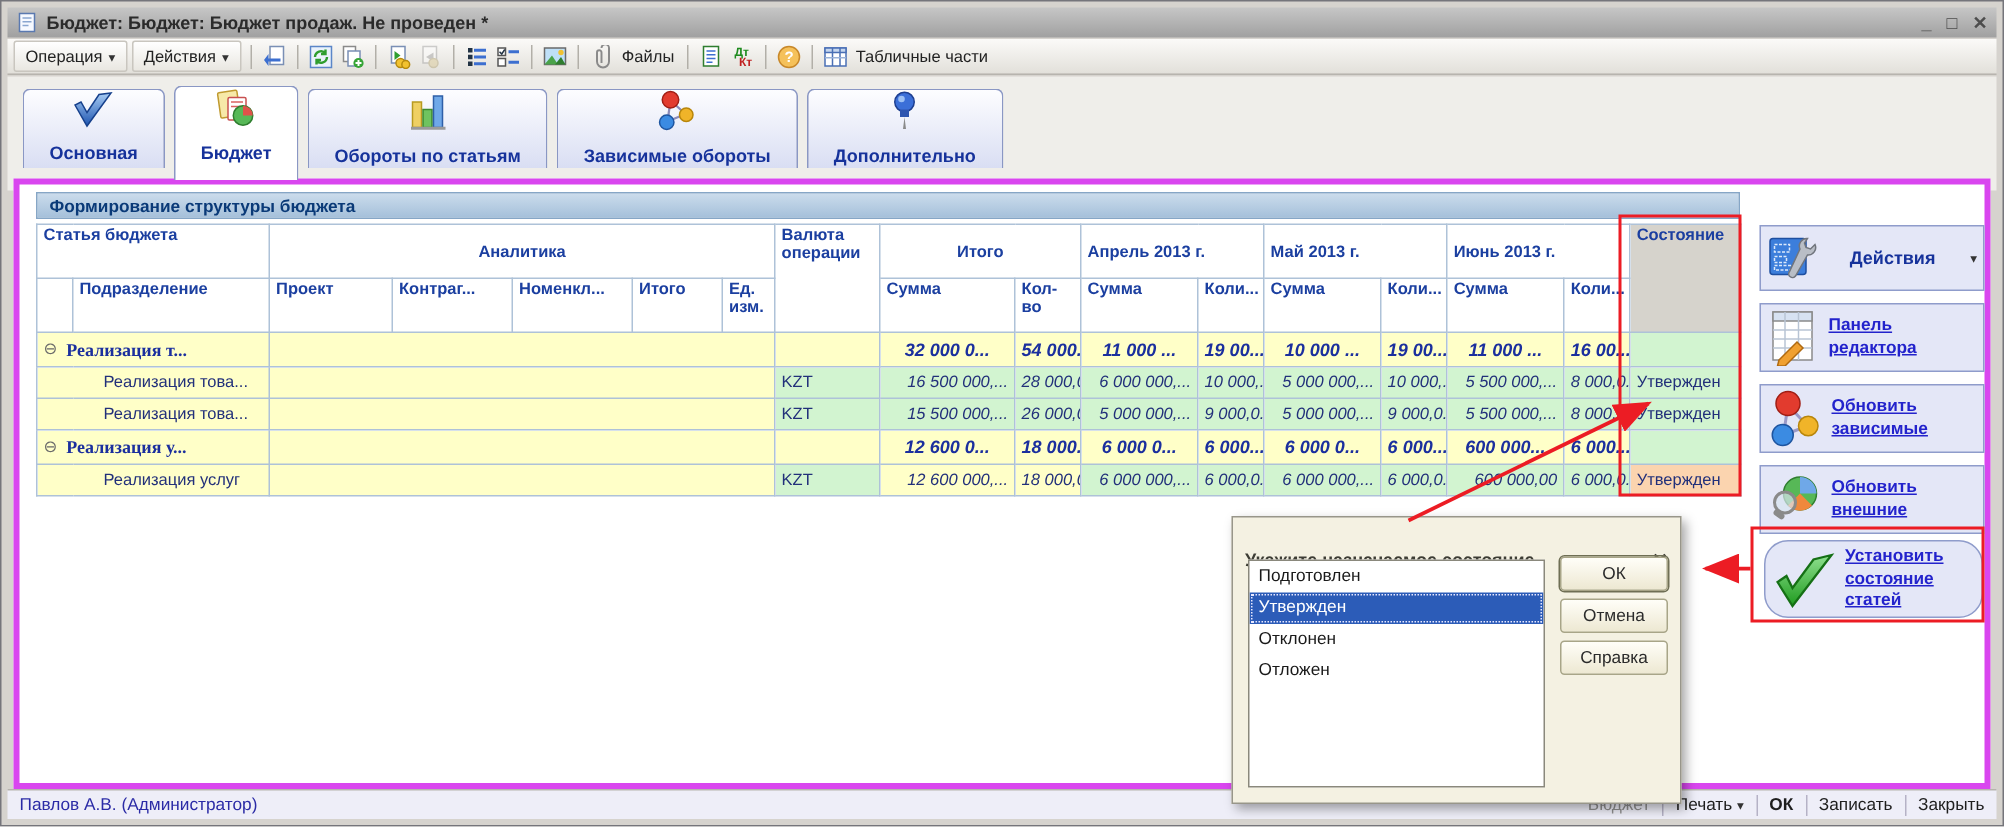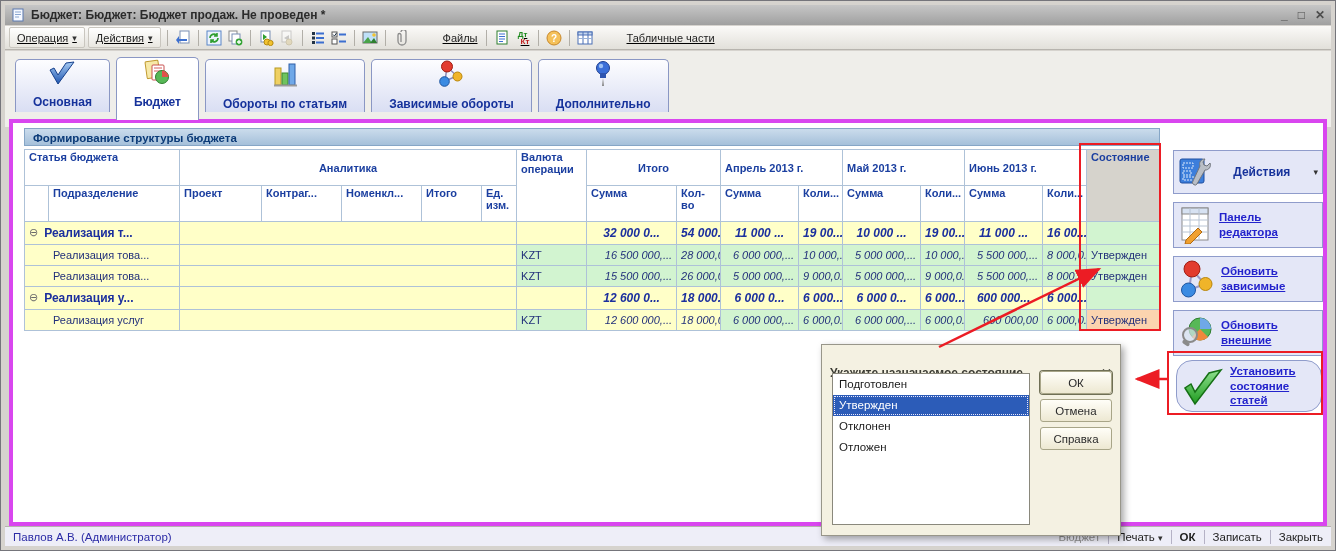--- a/index.html
+++ b/index.html
@@ -6,25 +6,25 @@
   body{width:1336px;height:551px;position:relative;font-family:"Liberation Sans",sans-serif;font-size:11px;background:#D6D3CE;overflow:hidden;}
   .win{position:absolute;inset:0;border:1px solid #75757B;background:#D6D3CE;}
 
   
   .titlebar{position:absolute;left:4px;right:4px;top:4px;height:20px;background:linear-gradient(#C6C6C6,#A0A0A0);display:flex;align-items:center;gap:6px;padding:0 6px;}
   .titlebar .ttext{flex:1;font-weight:bold;font-size:12px;color:#2B2B2B;white-space:nowrap;overflow:hidden;}
   .wctl{display:flex;gap:10px;color:#4D4D4D;font-weight:bold;font-size:12px;}
   .wctl span{cursor:default;line-height:14px;}
 
   
-  .toolbar{position:absolute;left:4px;right:4px;top:25px;height:23px;background:linear-gradient(#FBFAF8,#E2E0DA);border-bottom:1px solid #B7B4AE;display:flex;align-items:center;gap:3px;padding:0 4px;text-decoration:underline;}
+  .toolbar{position:absolute;left:4px;right:4px;top:25px;height:23px;background:linear-gradient(#FBFAF8,#E2E0DA);border-bottom:1px solid #B7B4AE;display:flex;align-items:center;gap:3px;padding:0 4px;}
   .tbtn{display:flex;align-items:center;gap:4px;border:1px solid #C9C6BF;border-radius:2px;background:linear-gradient(#FFFFFF,#E9E7E1);padding:1px 7px;height:17px;color:#222;}
   .tsep{width:1px;height:16px;background:#B2AFA8;margin:0 3px;}
   .ticon{width:18px;height:17px;display:flex;align-items:center;justify-content:center;}
-  .tlabel{color:#222;padding:0 2px;margin-left:28px;}
+  .tlabel{color:#222;padding:0 2px;}
   .caret{font-size:9px;color:#333;}
   .dtkt{display:flex;flex-direction:column;line-height:7px;font-size:8px;font-weight:bold;width:18px;}
   .dtkt .dt{color:#1F8B1F;} .dtkt .kt{color:#C02020;margin-left:5px;}
 
   
   .tabstrip{position:absolute;left:4px;right:4px;top:50px;height:68px;background:#EFEEEA;display:flex;align-items:flex-start;padding:8px 0 0 10px;gap:6px;}
   .tab{height:52px;border:1px solid #8A97C4;border-bottom:none;border-radius:5px 5px 0 0;background:linear-gradient(#FDFDFF,#D9DEF3);display:flex;align-items:center;gap:9px;padding:0 17px;color:#16329B;font-weight:bold;font-size:12px;cursor:default;flex-direction:column;}
   .tab.active{background:#FFFFFF;height:62px;margin-top:-2px;position:relative;z-index:3;}
 
   
@@ -41,22 +41,22 @@
   .grid thead tr.h1 th{height:36px;}
   .grid thead tr.h2 th{height:36px;font-weight:bold;vertical-align:top;white-space:normal;}
   .row-group td{height:23px;font-weight:bold;font-size:12px;color:#1B2F9E;}
   .row-detail td{height:21px;color:#22307A;}
   .bg-y{background:#FFFFC8;}
   .bg-g{background:#D2F4D0;}
   .bg-o{background:#FBD4AF;}
   .cell.num{text-align:right;font-style:italic;}
   .row-group .cell.num{text-align:center;}
   .expander{display:inline-block;color:#6A6A6A;font-weight:normal;font-size:11px;margin-right:6px;vertical-align:1px;}
-  .row-detail .article{padding-left:28px;}
-  .row-group .article{padding-left:4px;}
+  .row-detail .article{padding-left:44px;}
+  .row-group .article{padding-left:4px;font-family:Liberation Serif, serif;}
   .state{color:#22307A;}
 
   
   .pbtn{position:absolute;left:1160px;width:150px;background:#E4E7F7;border:1px solid #8F9CCB;display:flex;align-items:center;gap:5px;padding:2px 4px;box-sizing:border-box;}
   .pbtn .plink{color:#2323CC;text-decoration:underline;font-weight:bold;font-size:11.5px;line-height:1.3;}
   .pbtn .ptitle{color:#16329B;font-weight:bold;font-size:12px;flex:1;text-align:center;}
   .pbtn .caret{margin-left:2px;}
 
   
   .redrect{position:absolute;border:2px solid #EC1C24;z-index:5;pointer-events:none;}

